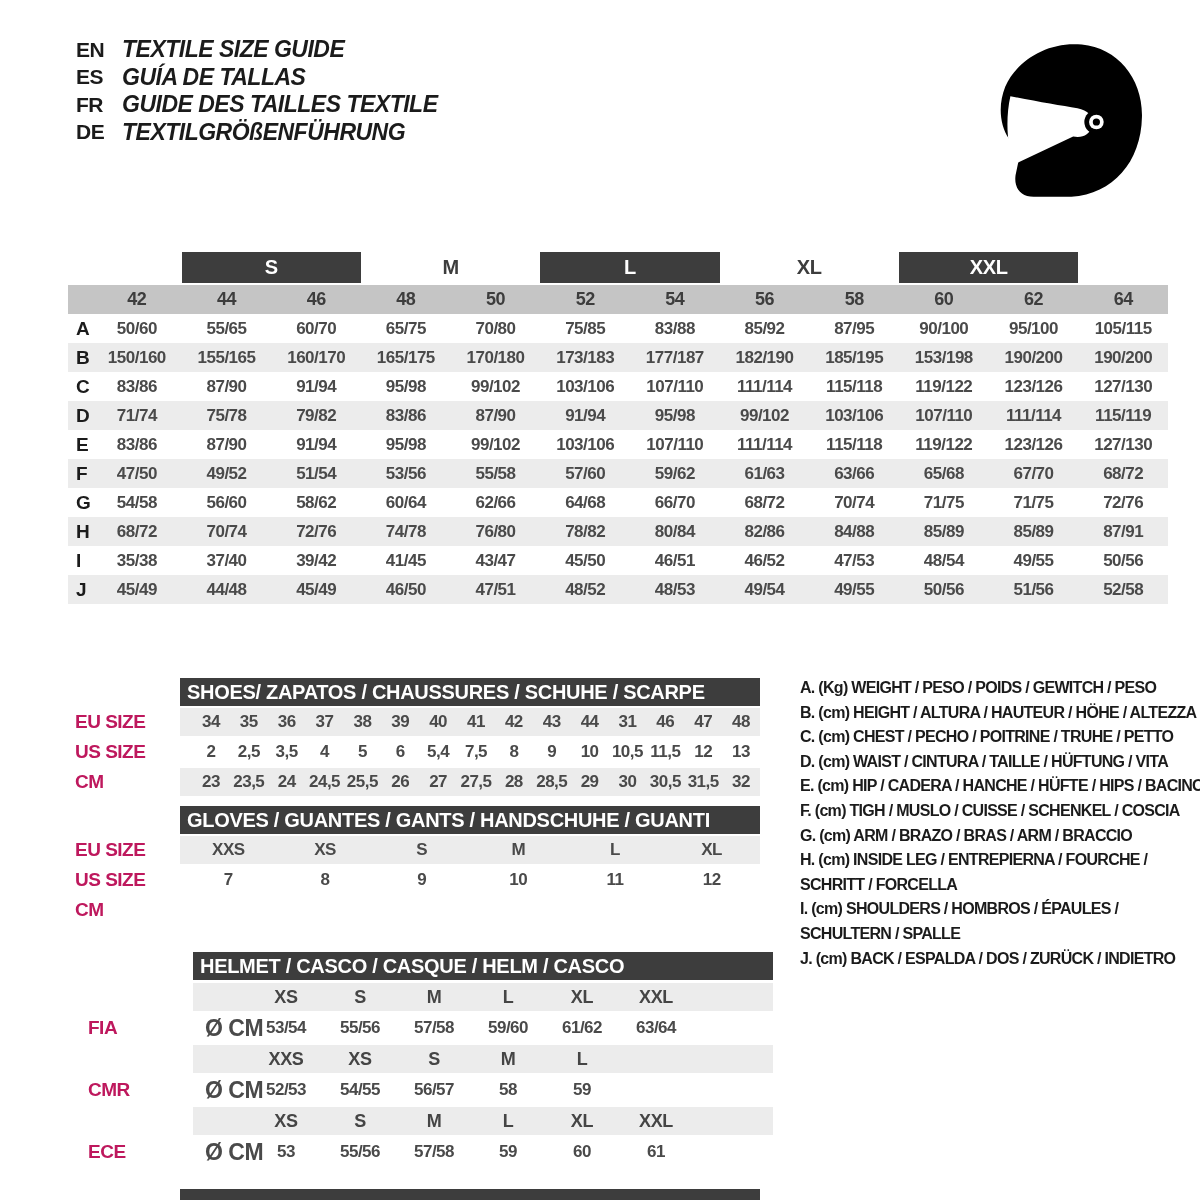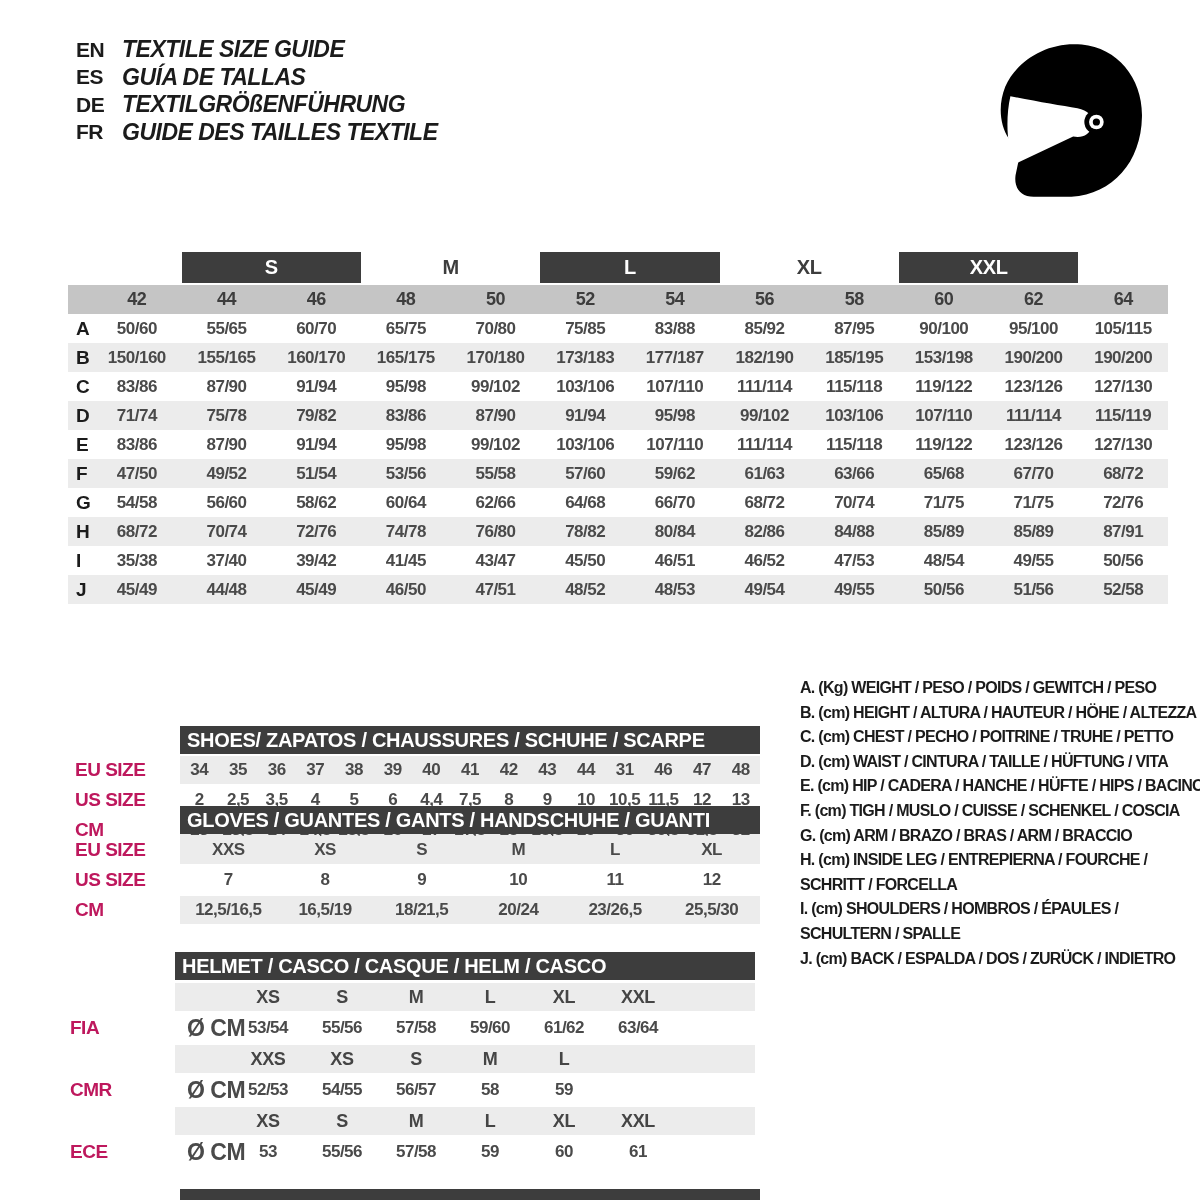--- a/index.html
+++ b/index.html
@@ -26,34 +26,34 @@
   .col-num{text-align:center;font-weight:bold;font-size:18px;color:#3d3d3d;letter-spacing:-0.5px;}
   .mrow{height:29px;align-items:center;}
   .mrow.shade{background:#ececec;}
   .mletter{font-weight:bold;font-size:19px;color:#1b1b1b;padding-left:8px;}
   .mval{text-align:center;font-weight:bold;font-size:17px;color:#4a4a4a;
         letter-spacing:-0.5px;white-space:nowrap;}
 
   
   .sub{position:absolute;left:75px;display:grid;grid-template-columns:105px 580px;
        grid-auto-rows:28px;row-gap:2px;}
-  #shoes{top:678px;margin-top:48px;} #gloves{top:806px;}
+  #shoes{top:678px;} #gloves{top:806px;}
   .sub-label{grid-column:1;display:flex;align-items:center;font-weight:bold;font-size:19px;
              color:#be185d;letter-spacing:-0.5px;}
   .sub-bar{grid-column:2;background:#3d3d3d;color:#ffffff;display:flex;align-items:center;
            font-weight:bold;font-size:20px;letter-spacing:-0.3px;padding-left:7px;white-space:nowrap;}
   .sub-row{grid-column:2;display:grid;align-items:center;}
   .sub-row.shade{background:#ececec;}
-  .cells15{grid-template-columns:repeat(15,1fr);}
+  .cells15{grid-template-columns:repeat(15,1fr);padding-left:12px;}
   .cells6{grid-template-columns:repeat(6,1fr);}
   .sub-val{text-align:center;font-weight:bold;font-size:17px;color:#4a4a4a;
            letter-spacing:-0.5px;white-space:nowrap;}
 
   
-  .helmet{position:absolute;left:70px;top:952px;display:grid;grid-template-columns:105px 580px;
+  .helmet{position:absolute;left:88px;top:952px;display:grid;grid-template-columns:105px 580px;
           grid-auto-rows:28px;row-gap:3px;}
   .hcells{grid-template-columns:56px repeat(6,74px) 1fr;}
   .unit-cell{font-weight:bold;font-size:23px;color:#4a4a4a;letter-spacing:-0.5px;padding-left:12px;white-space:nowrap;}
   .hsize{text-align:center;font-weight:bold;font-size:18px;color:#454545;letter-spacing:-0.3px;}
 
   
   .legend{position:absolute;left:800px;top:676px;width:408px;}
   .legend-item{font-weight:bold;font-size:16px;color:#1b1b1b;line-height:24.6px;letter-spacing:-0.7px;}
 
   
@@ -67,26 +67,26 @@
   <div class="lang-list">
       <div class="lang-row">
         <span class="lang-code">EN</span>
         <span class="lang-title">TEXTILE SIZE GUIDE</span>
       </div>
       <div class="lang-row">
         <span class="lang-code">ES</span>
         <span class="lang-title">GUÍA DE TALLAS</span>
       </div>
       <div class="lang-row">
+        <span class="lang-code">FR</span>
+        <span class="lang-title">GUIDE DES TAILLES TEXTILE</span>
+      </div>
+      <div class="lang-row">
         <span class="lang-code">DE</span>
         <span class="lang-title">TEXTILGRÖßENFÜHRUNG</span>
-      </div>
-      <div class="lang-row">
-        <span class="lang-code">FR</span>
-        <span class="lang-title">GUIDE DES TAILLES TEXTILE</span>
       </div>
     </div>
 
   <svg class="helmet-icon" viewBox="0 0 200 200" aria-hidden="true">
     <path fill="#000000" d="M116,10 C158,14 187,50 186,94 C185,147 152,184 104,187 L60,187 C45,187 37,177 39,162 L44,138 L31,119 C20,102 19,79 27,59 C40,29 76,6 116,10 Z"></path>
     <path fill="#ffffff" d="M33,70 C63,76 92,81 111,84 C126,87 131,96 128,105 C125,115 117,119 106,117 L38,149 C29,130 27,97 33,70 Z"></path>
     <circle cx="133" cy="100" r="14" fill="#000000"></circle>
     <circle cx="133" cy="100" r="8.5" fill="#ffffff"></circle>
     <circle cx="133" cy="100" r="4.2" fill="#000000"></circle>
   </svg>
@@ -289,21 +289,21 @@
         <div class="sub-val">48</div>
       </div>
       <div class="sub-label">US SIZE</div>
       <div class="sub-row cells15">
         <div class="sub-val">2</div>
         <div class="sub-val">2,5</div>
         <div class="sub-val">3,5</div>
         <div class="sub-val">4</div>
         <div class="sub-val">5</div>
         <div class="sub-val">6</div>
-        <div class="sub-val">4,4</div>
+        <div class="sub-val">5,4</div>
         <div class="sub-val">7,5</div>
         <div class="sub-val">8</div>
         <div class="sub-val">9</div>
         <div class="sub-val">10</div>
         <div class="sub-val">10,5</div>
         <div class="sub-val">11,5</div>
         <div class="sub-val">12</div>
         <div class="sub-val">13</div>
       </div>
       <div class="sub-label">CM</div>
@@ -340,28 +340,20 @@
       <div class="sub-label">US SIZE</div>
       <div class="sub-row cells6">
         <div class="sub-val">7</div>
         <div class="sub-val">8</div>
         <div class="sub-val">9</div>
         <div class="sub-val">10</div>
         <div class="sub-val">11</div>
         <div class="sub-val">12</div>
       </div>
       <div class="sub-label">CM</div>
-      <div class="sub-row cells6 shade">
-        <div class="sub-val">12,5/16,5</div>
-        <div class="sub-val">16,5/19</div>
-        <div class="sub-val">18/21,5</div>
-        <div class="sub-val">20/24</div>
-        <div class="sub-val">23/26,5</div>
-        <div class="sub-val">25,5/30</div>
-      </div>
     </div>
 
   <div class="helmet" id="helmetTable">
     <div class="sub-bar">HELMET / CASCO / CASQUE / HELM / CASCO</div>
   <div class="sub-row hcells shade">
         <div></div>
         <div class="hsize">XS</div>
         <div class="hsize">S</div>
         <div class="hsize">M</div>
         <div class="hsize">L</div>

